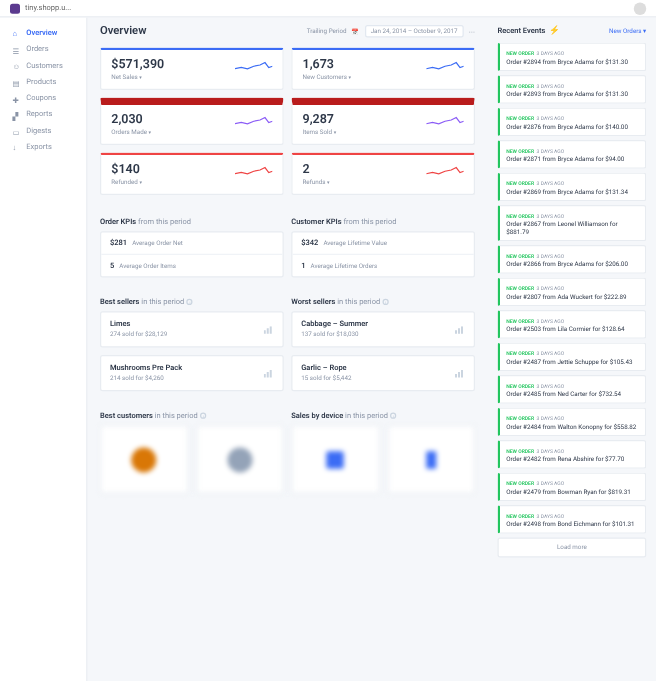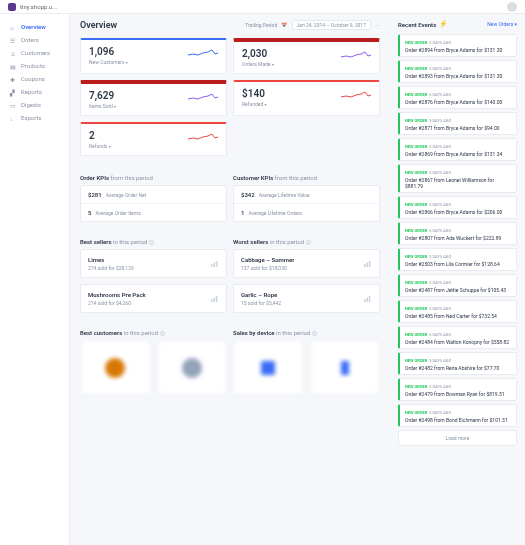--- a/index.html
+++ b/index.html
@@ -14,21 +14,21 @@
 .side-item.active{color:#3b6cf5;font-weight:600}
 .side-icon{width:6px;height:6px;margin-right:5px;display:inline-block}
 .main{flex:1;padding:20px 10px 10px;overflow:auto}
 .header{display:flex;align-items:center;margin-bottom:8px}
 .page-title{font-size:9px;font-weight:600;color:#2d3748}
 .header-right{margin-left:auto;display:flex;align-items:center;gap:4px;font-size:5px;color:#8a94a6}
 .date-pill{border:1px solid #e2e8f0;border-radius:2px;padding:1px 4px;background:#fff}
 .metrics{display:grid;grid-template-columns:1fr 1fr;gap:6px;margin-bottom:10px}
 .metric-card{background:#fff;border:1px solid #e8ecf1;border-radius:2px;padding:6px 8px;position:relative}
 .metric-card.blue{border-top:2px solid #3b6cf5}
-.metric-card.purple{border-top:4px solid #b91c1c}
+.metric-card.purple{border-top:6px solid #b91c1c}
 .metric-card.red{border-top:2px solid #ef4444}
 .metric-value{font-size:10px;font-weight:600;color:#2d3748}
 .metric-label{font-size:5px;color:#8a94a6;margin-top:2px}
 .spark{position:absolute;right:8px;top:8px;width:30px;height:10px}
 .spark svg{width:100%;height:100%}
 .section-title{font-size:6px;font-weight:600;color:#2d3748;margin:8px 0 4px}
 .section-title .muted{color:#8a94a6;font-weight:400}
 .kpi-row{display:grid;grid-template-columns:1fr 1fr;gap:6px}
 .kpi-block{background:#fff;border:1px solid #e8ecf1;border-radius:2px}
 .kpi-item{padding:5px 7px;border-bottom:1px solid #f0f3f7;display:flex;align-items:center;gap:4px}
@@ -105,35 +105,42 @@
       <div class="header-right">
         <span>Trailing Period</span>
         <span>📅</span>
         <span class="date-pill">Jan 24, 2014 – October 9, 2017</span>
         <span>⋯</span>
       </div>
     </div>
 
     <div class="metrics" id="metrics">
         <div class="metric-card blue">
-          <div class="metric-value">1,096</div>
+          <div class="metric-value">$571,390</div>
+          <div class="metric-label">Net Sales <span style="font-size:4px">▾</span></div>
+          <div class="spark"><svg viewBox="0 0 30 10">
+              <path d="M0,7 L5,6 L10,7 L15,5 L20,4 L24,2 L27,6 L30,5" stroke="#3b6cf5" stroke-width="1" fill="none"></path>
+            </svg></div>
+        </div>
+        <div class="metric-card blue">
+          <div class="metric-value">1,673</div>
           <div class="metric-label">New Customers <span style="font-size:4px">▾</span></div>
           <div class="spark"><svg viewBox="0 0 30 10">
               <path d="M0,7 L5,6 L10,7 L15,5 L20,4 L24,2 L27,6 L30,5" stroke="#3b6cf5" stroke-width="1" fill="none"></path>
             </svg></div>
         </div>
         <div class="metric-card purple">
           <div class="metric-value">2,030</div>
           <div class="metric-label">Orders Made <span style="font-size:4px">▾</span></div>
           <div class="spark"><svg viewBox="0 0 30 10">
               <path d="M0,7 L5,6 L10,7 L15,5 L20,4 L24,2 L27,6 L30,5" stroke="#8b5cf6" stroke-width="1" fill="none"></path>
             </svg></div>
         </div>
         <div class="metric-card purple">
-          <div class="metric-value">7,629</div>
+          <div class="metric-value">9,287</div>
           <div class="metric-label">Items Sold <span style="font-size:4px">▾</span></div>
           <div class="spark"><svg viewBox="0 0 30 10">
               <path d="M0,7 L5,6 L10,7 L15,5 L20,4 L24,2 L27,6 L30,5" stroke="#8b5cf6" stroke-width="1" fill="none"></path>
             </svg></div>
         </div>
         <div class="metric-card red">
           <div class="metric-value">$140</div>
           <div class="metric-label">Refunded <span style="font-size:4px">▾</span></div>
           <div class="spark"><svg viewBox="0 0 30 10">
               <path d="M0,7 L5,6 L10,7 L15,5 L20,4 L24,2 L27,6 L30,5" stroke="#ef4444" stroke-width="1" fill="none"></path>

